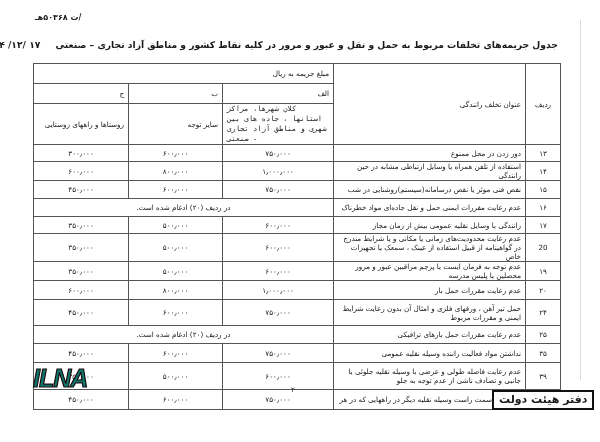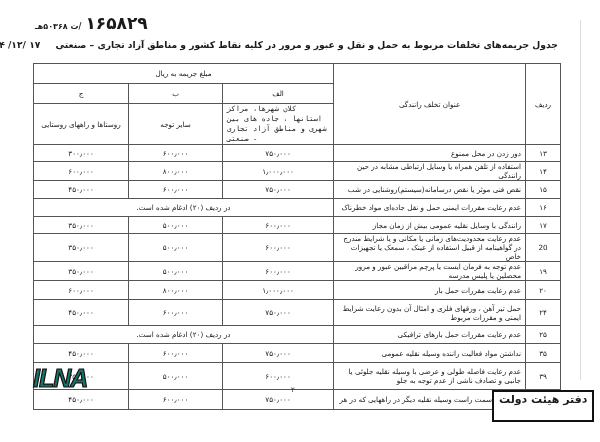--- a/index.html
+++ b/index.html
@@ -40,52 +40,51 @@
     border: 1px solid #555;
     padding: 0 4px;
     font-weight: normal;
     vertical-align: middle;
     overflow: hidden;
   }
   th.h-rownum, td.c-rownum { text-align: center; }
   td.c-title { line-height: 9px; }
   td.c-amount { text-align: center; letter-spacing: 0.3px; margin-top: 16px; }
   td.merged-note { text-align: center; }
-  th.h-center { text-align: center; }
+  th.h-center { text-align: right; }
   th.h-desc { text-align: left; line-height: 10px; font-family: Liberation Mono, monospace; }
 
   .page-number {
     position: absolute; left: 291px; top: 386px;
     font-size: 7px;
   }
   .ilna-logo {
     position: absolute; left: 33px; top: 364px;
     font-family: "Liberation Sans", sans-serif;
     font-size: 25px; font-weight: bold; font-style: italic;
     color: #0f766e;
     -webkit-text-stroke: 1.2px #1a0a0a;
     letter-spacing: -1px;
   }
   .stamp {
     position: absolute; left: 492px; top: 390px;
     border: 2px solid #111;
-    padding: 1px 5px 14px 5px;
+    padding: 1px 5px 2px 5px;
     direction: rtl;
     font-size: 11px; font-weight: bold;
     background: #fff;
     text-align: right;
   }
 </style>
 </head>
 <body>
 
 <div class="page-edge"></div>
 
 <div class="reg-number">
-  <span class="big">۱۶۵۸۲۹</span>
   <span class="small">/ت ۵۰۳۶۸هـ</span>
 </div>
 
 <div class="doc-title">
   <span>جدول جریمه‌های تخلفات مربوط به حمل و نقل و عبور و مرور در کلیه نقاط کشور و مناطق آزاد تجاری – صنعتی</span>
   <span class="date">۱۷ /۱۲/ ۱۳۹۴</span>
 </div>
 
 <table class="fines">
   <colgroup>

